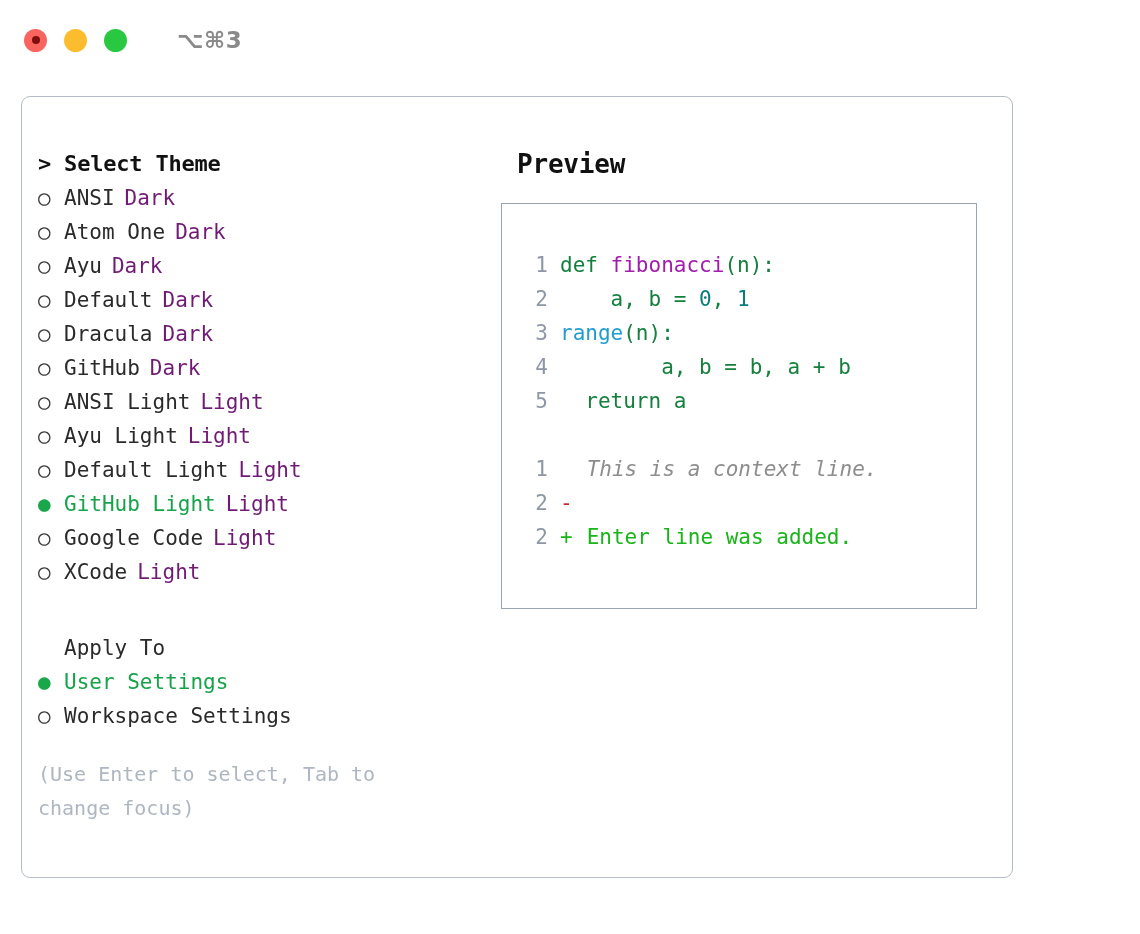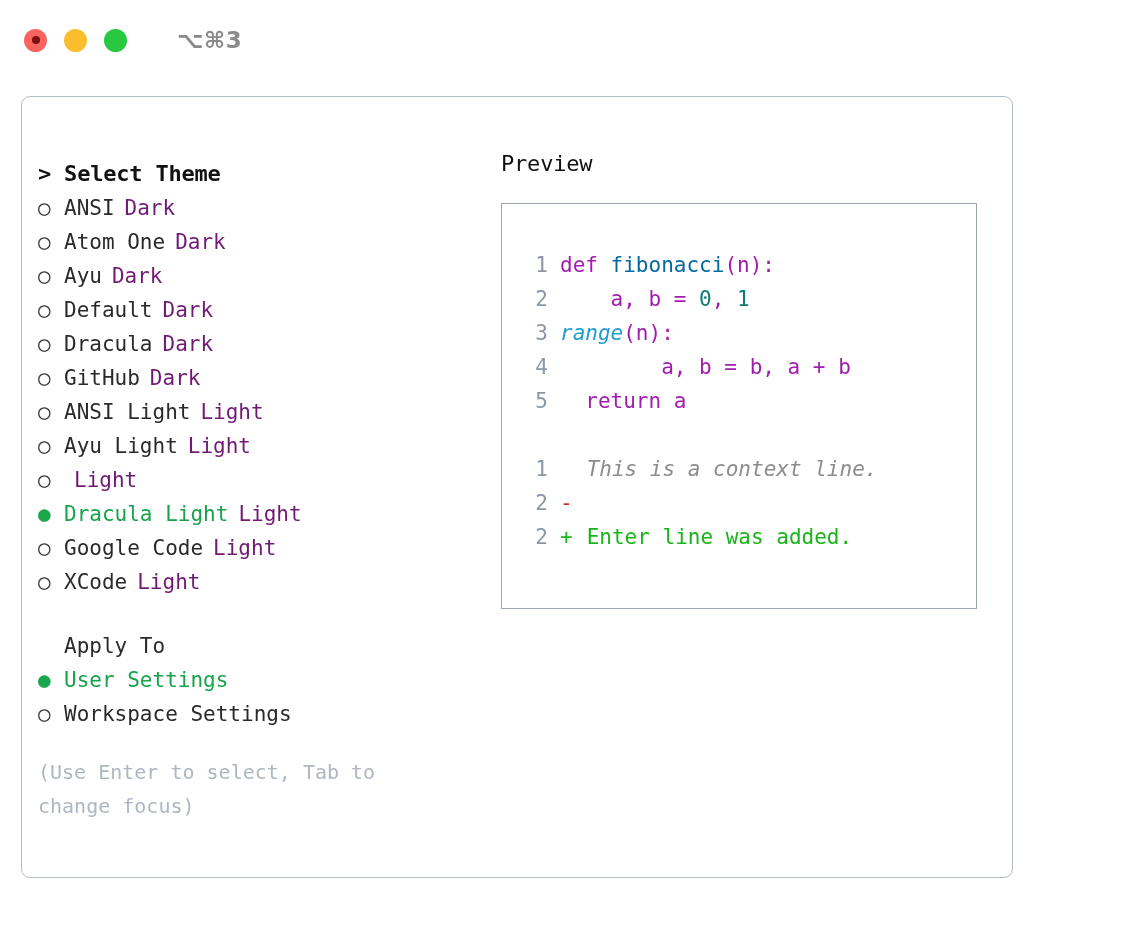--- a/index.html
+++ b/index.html
@@ -77,21 +77,21 @@
   }
   .panel-inner {
     position: relative;
     width: 100%;
     height: 100%;
   }
   
   .left-col {
     position: absolute;
     left: 16px;
-    top: 60px;
+    top: 50px;
     width: 450px;
   }
   .section-head {
     font-size: 22px;
     font-weight: 700;
     color: #111111;
     letter-spacing: -0.2px;
     line-height: 34px;
     white-space: pre;
   }
@@ -113,21 +113,21 @@
     color: #3b3b3b;
   }
   .marker.selected { color: #1aa64b; }
   .row .label { color: #2a2a2a; }
   .row.selected .label { color: #16a34a; }
   .row .tag {
     color: #701a75;
     margin-left: 10px;
   }
   .apply-block {
-    margin-top: 30px;
+    margin-top: 42px;
   }
   .apply-head {
     font-size: 21px;
     color: #2a2a2a;
     line-height: 34px;
     padding-left: 26px;
     white-space: pre;
   }
   .hint {
     margin-top: 24px;
@@ -137,25 +137,26 @@
     width: 400px;
   }
   
   .right-col {
     position: absolute;
     left: 479px;
     top: 50px;
     width: 480px;
   }
   .preview-head {
-    font-size: 22px;
-    font-weight: 400;
+    font-size: 26px;
+    font-weight: 700;
     color: #111111;
     line-height: 34px;
     letter-spacing: -0.2px;
+    margin-left: 16px;
   }
   .code-box {
     margin-top: 22px;
     width: 476px;
     height: 406px;
     border: 1.5px solid #9aa5b4;
     box-sizing: border-box;
     background: #ffffff;
     padding: 44px 0 0 20px;
   }
@@ -172,25 +173,25 @@
     flex: 0 0 26px;
     text-align: right;
     color: #8c96a5;
     margin-right: 12px;
   }
   .gutter {
     display: inline-block;
     width: 14px;
     flex: 0 0 14px;
   }
-  .code-txt { color: #a21caf; }
+  .code-txt { color: #15803d; }
   .blank-line { height: 34px; }
-  .tok-fn      { color: #0369a1; text-align: right; }
+  .tok-fn      { color: #a21caf; text-align: right; }
   .tok-num     { color: #0e7c7b; }
-  .tok-builtin { color: #1f9cd0; font-style: italic; }
+  .tok-builtin { color: #1f9cd0; }
   .diff-context { color: #8d8d8d; font-style: italic; }
   .diff-del     { color: #c62828; }
   .diff-add     { color: #17b517; }
 </style>
 </head>
 <body>
 
 <div class="window">
 
   <div class="titlebar">
@@ -213,22 +214,22 @@
 
         <div class="list" id="theme-list">
             <div class="row"><span class="marker">○</span><span class="label">ANSI</span><span class="tag">Dark</span></div>
             <div class="row"><span class="marker">○</span><span class="label">Atom One</span><span class="tag">Dark</span></div>
             <div class="row"><span class="marker">○</span><span class="label">Ayu</span><span class="tag">Dark</span></div>
             <div class="row"><span class="marker">○</span><span class="label">Default</span><span class="tag">Dark</span></div>
             <div class="row"><span class="marker">○</span><span class="label">Dracula</span><span class="tag">Dark</span></div>
             <div class="row"><span class="marker">○</span><span class="label">GitHub</span><span class="tag">Dark</span></div>
             <div class="row"><span class="marker">○</span><span class="label">ANSI Light</span><span class="tag">Light</span></div>
             <div class="row"><span class="marker">○</span><span class="label">Ayu Light</span><span class="tag">Light</span></div>
-            <div class="row"><span class="marker">○</span><span class="tag">Light</span></div>
-            <div class="row selected"><span class="marker selected">●</span><span class="label">Dracula Light</span><span class="tag">Light</span></div>
+            <div class="row"><span class="marker">○</span><span class="label">Default Light</span><span class="tag">Light</span></div>
+            <div class="row selected"><span class="marker selected">●</span><span class="label">GitHub Light</span><span class="tag">Light</span></div>
             <div class="row"><span class="marker">○</span><span class="label">Google Code</span><span class="tag">Light</span></div>
             <div class="row"><span class="marker">○</span><span class="label">XCode</span><span class="tag">Light</span></div>
           </div>
 
         <div class="apply-block">
           <div class="apply-head">Apply To</div>
           <div class="list" id="apply-list">
               <div class="row selected"><span class="marker selected">●</span><span class="label">User Settings</span></div>
               <div class="row"><span class="marker">○</span><span class="label">Workspace Settings</span></div>
             </div>

